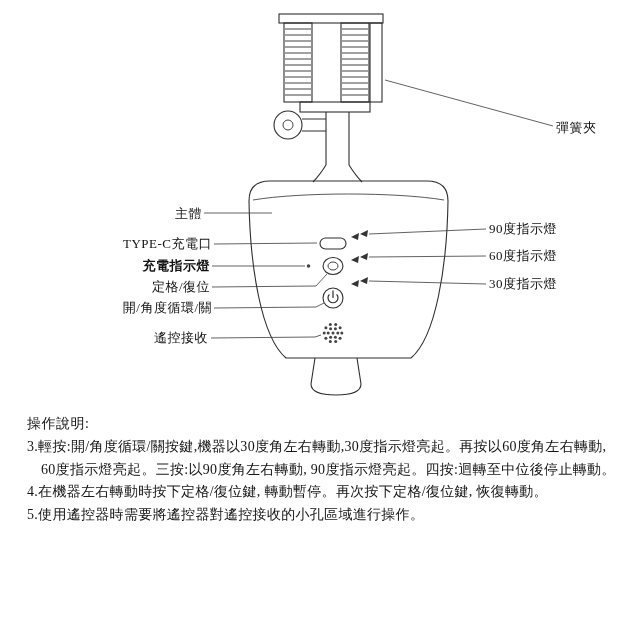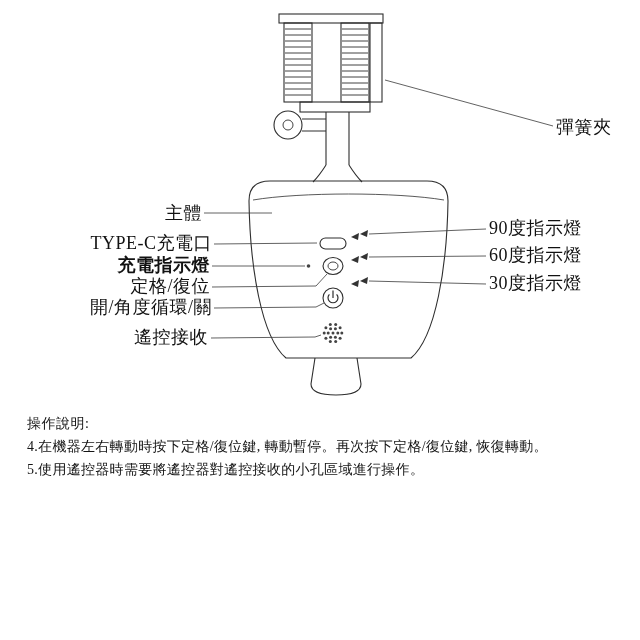--- a/index.html
+++ b/index.html
@@ -7,21 +7,21 @@
     position:relative;
     width:640px; height:640px;
     background:#ffffff;
     font-family:"Liberation Serif","DejaVu Serif",serif;
     color:#1a1a1a;
     overflow:hidden;
   }
   .diagram-svg { position:absolute; left:0; top:0; }
   .part-label {
     position:absolute;
-    font-size:18px;
+    font-size:13px;
     line-height:15px;
     letter-spacing:0.5px;
     white-space:nowrap;
     color:#111;
   }
   .label-left { text-align:right; }
   .instructions {
     position:absolute;
     left:27px; top:413px;
     width:596px;
@@ -126,17 +126,18 @@
   <div class="part-label label-left" style="right:430px; top:279px;">定格/復位</div>
   <div class="part-label label-left" style="right:428px; top:300px;padding-left:41px;">開/角度循環/關</div>
   <div class="part-label label-left" style="right:432px; top:330px;">遙控接收</div>
 
   <div class="part-label" style="left:489px; top:221px;">90度指示燈</div>
   <div class="part-label" style="left:489px; top:248px;">60度指示燈</div>
   <div class="part-label" style="left:489px; top:276px;">30度指示燈</div>
 
   <div class="instructions">
     <div class="instr-title">操作說明:</div>
+    <div class="instr-item">3.輕按:開/角度循環/關按鍵,機器以30度角左右轉動,30度指示燈亮起。再按以60度角左右轉動, 60度指示燈亮起。三按:以90度角左右轉動, 90度指示燈亮起。四按:迴轉至中位後停止轉動。</div>
     <div class="instr-item">4.在機器左右轉動時按下定格/復位鍵, 轉動暫停。再次按下定格/復位鍵, 恢復轉動。</div>
     <div class="instr-item">5.使用遙控器時需要將遙控器對遙控接收的小孔區域進行操作。</div>
   </div>
 
 </div>
 
 </body></html>

